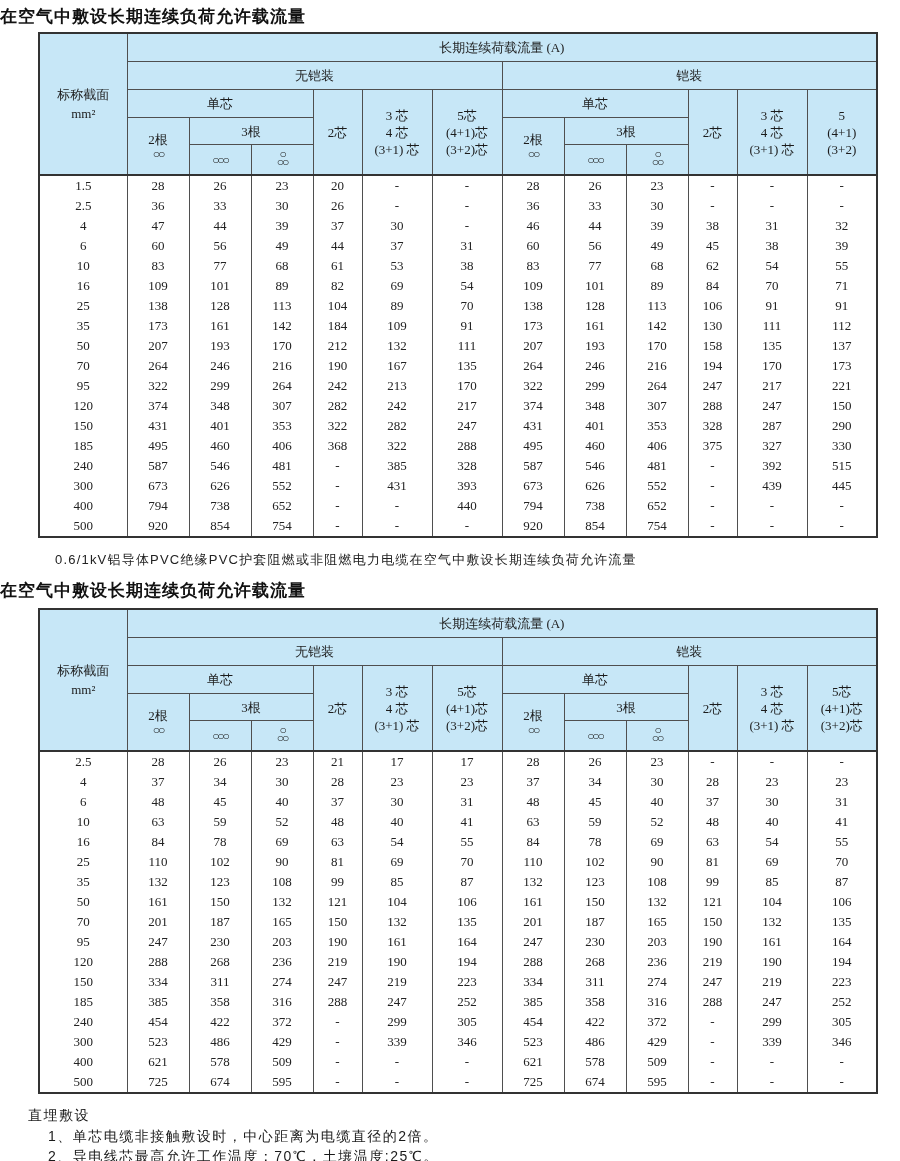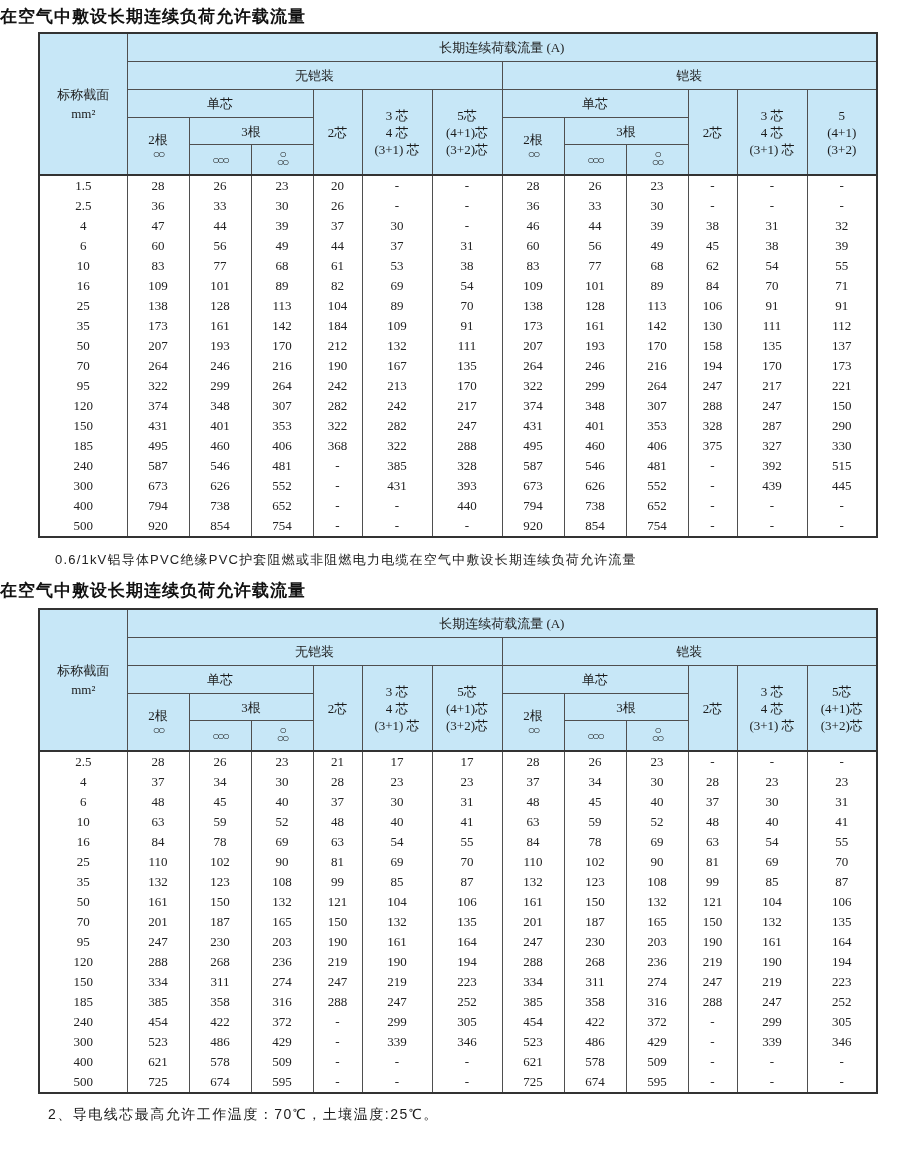--- a/index.html
+++ b/index.html
@@ -752,15 +752,17 @@
         <td>674</td>
         <td>595</td>
         <td>-</td>
         <td>-</td>
         <td>-</td>
       </tr>
     </tbody>
 </table>
 
 <div class="notes">
+  <div class="notes-title">直埋敷设</div>
+  <div class="note-item">1、单芯电缆非接触敷设时，中心距离为电缆直径的2倍。</div>
   <div class="note-item">2、导电线芯最高允许工作温度：70℃，土壤温度:25℃。</div>
 
 </div>
 
 </body></html>

